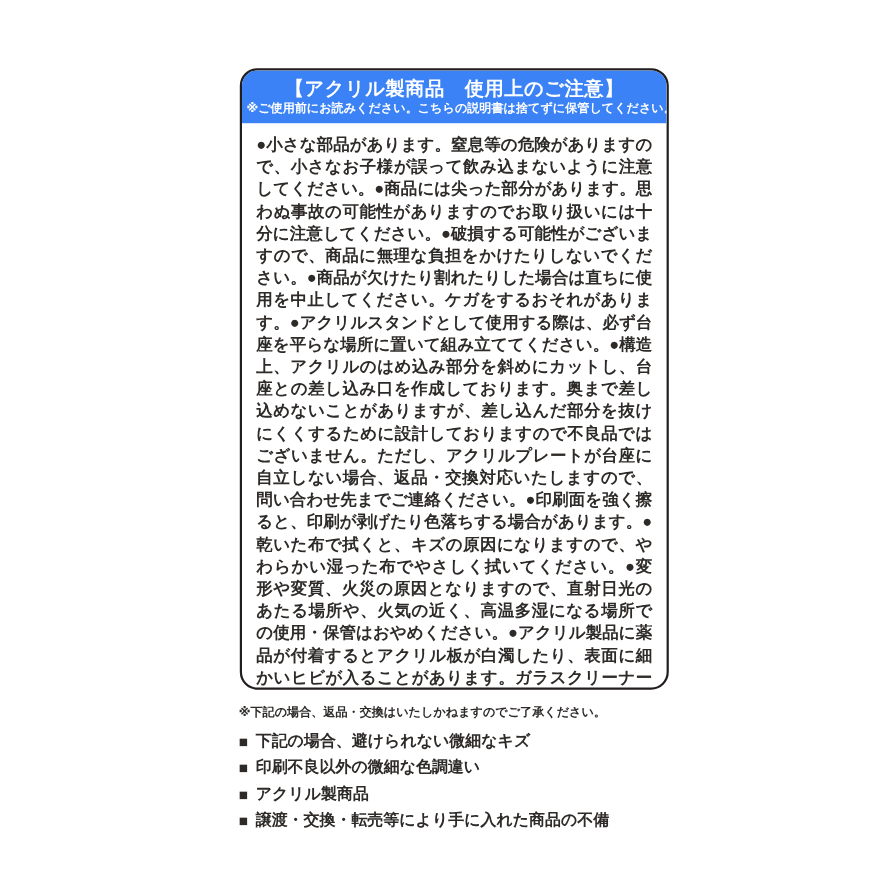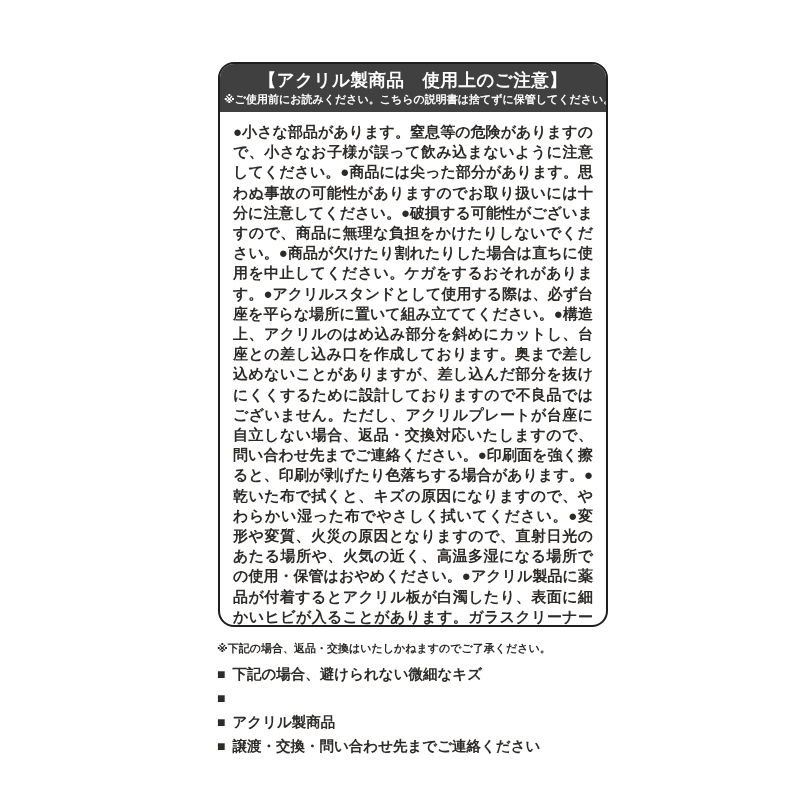--- a/index.html
+++ b/index.html
@@ -20,21 +20,21 @@
     top: 62px;
     width: 390px;
     height: 565px;
     box-sizing: border-box;
     background: #ffffff;
     border: 2.5px solid #211e1d;
     border-radius: 16px;
     overflow: hidden;
   }
   .card-header {
-    background: #404040;
+    background: #3b82f6;
     color: #ffffff;
     text-align: center;
     padding: 5px 4px 6px 4px;
   }
   .card-title {
     font-size: 17.5px;
     font-weight: 700;
     letter-spacing: 0.5px;
     line-height: 22px;
     white-space: nowrap;
@@ -109,25 +109,26 @@
 
   <div class="notice">
     <div class="notice-heading">※下記の場合、返品・交換はいたしかねますのでご了承ください。</div>
     <ul class="notice-list">
       <li class="notice-item">
         <span class="bullet-marker">■</span>
         <span>下記の場合、避けられない微細なキズ</span>
       </li>
       <li class="notice-item">
         <span class="bullet-marker">■</span>
+        <span>印刷不良以外の微細な色調違い</span>
       </li>
       <li class="notice-item">
         <span class="bullet-marker">■</span>
         <span>アクリル製商品</span>
       </li>
       <li class="notice-item">
         <span class="bullet-marker">■</span>
-        <span>譲渡・交換・問い合わせ先までご連絡ください</span>
+        <span>譲渡・交換・転売等により手に入れた商品の不備</span>
       </li>
     </ul>
   </div>
 
 </div>
 
 </body></html>

